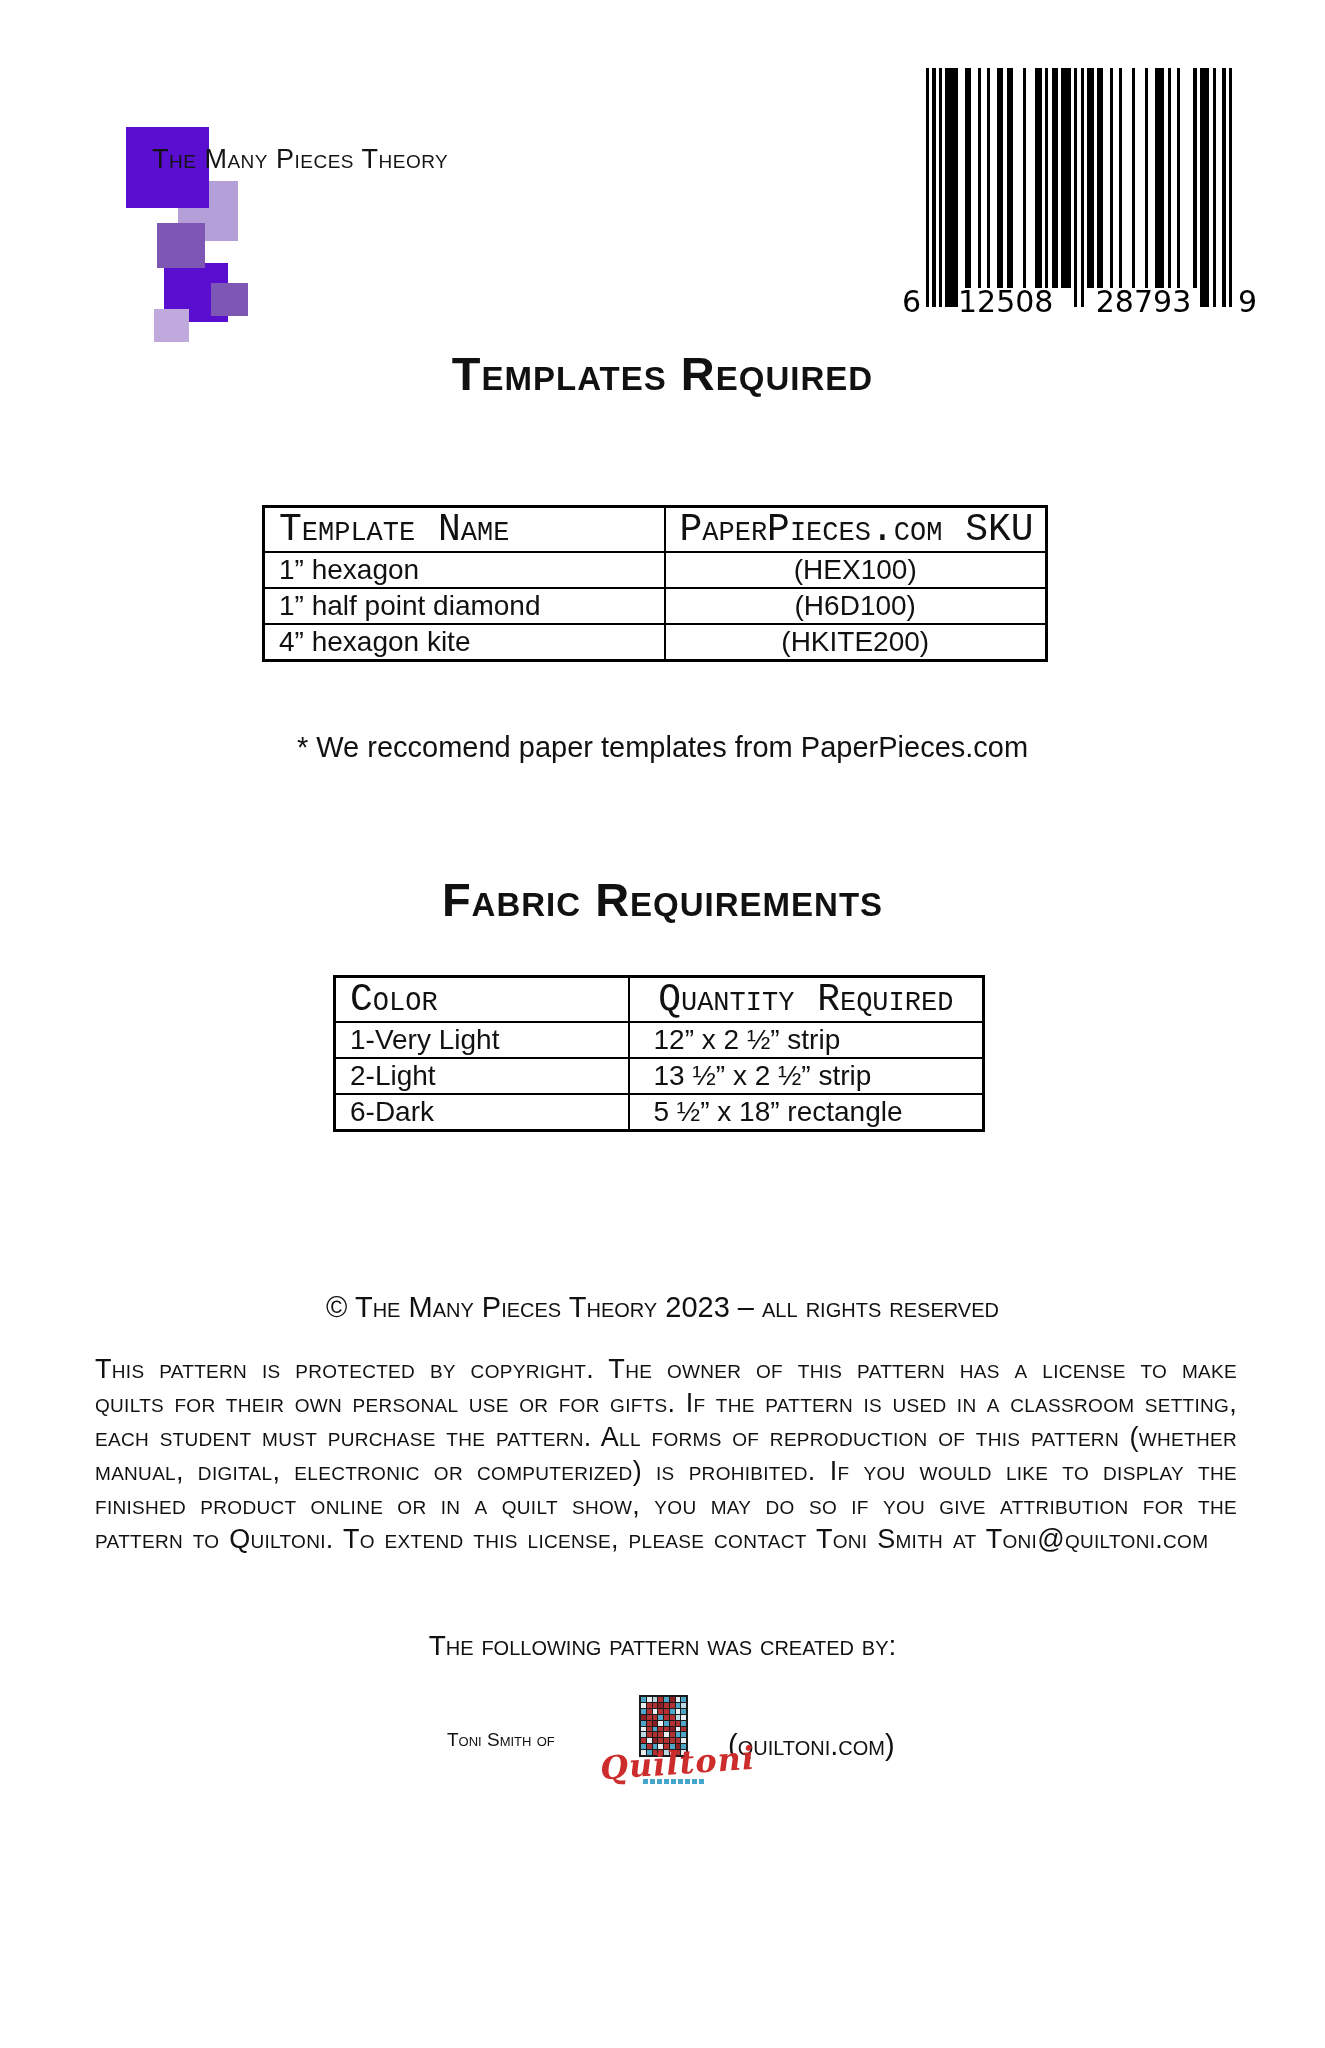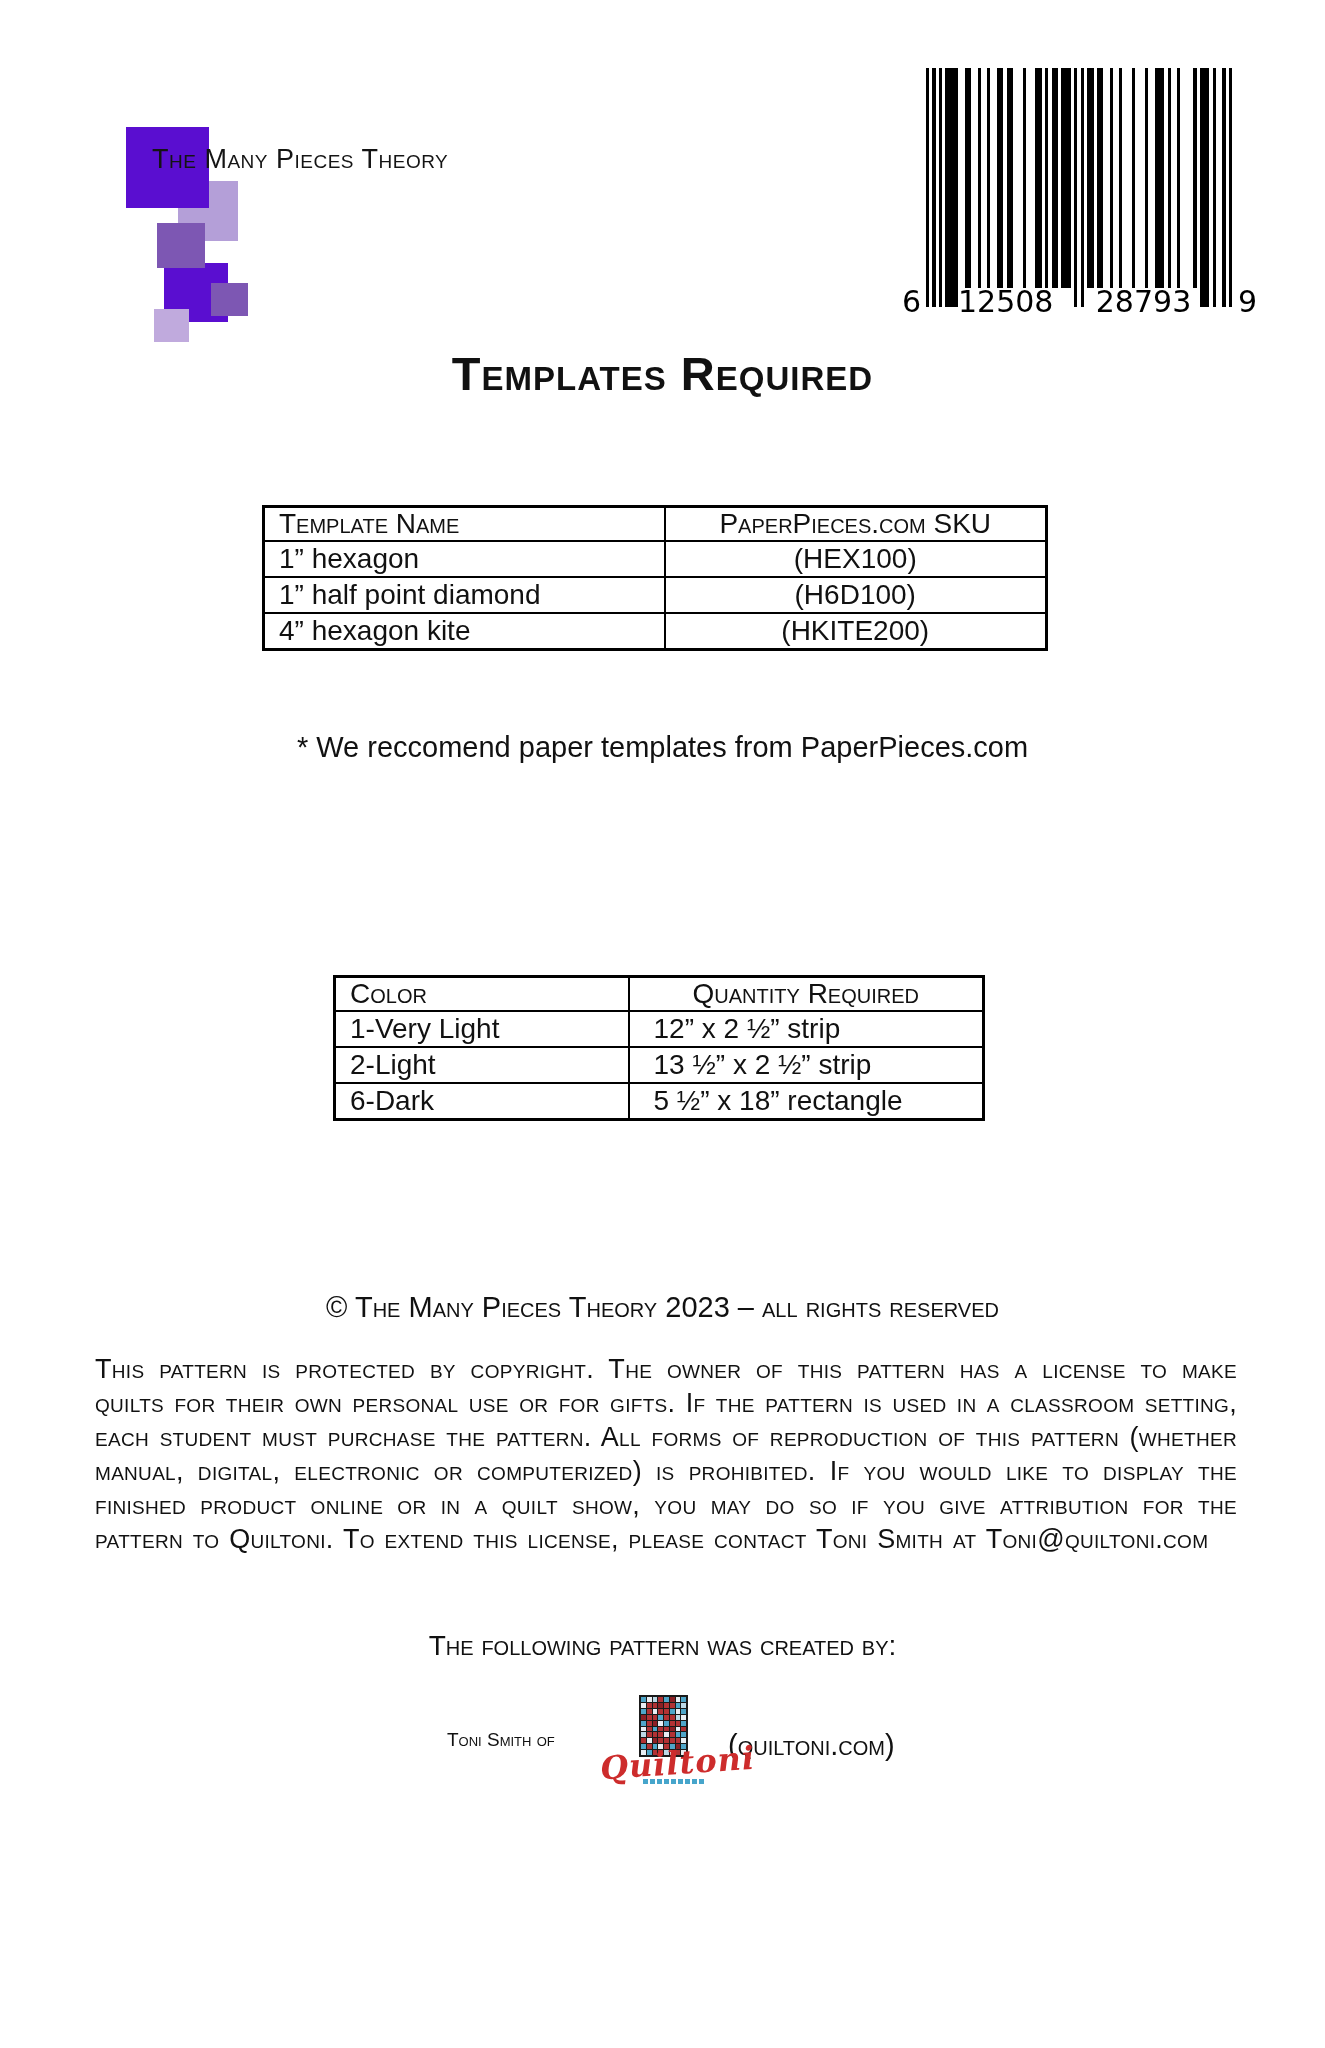--- a/index.html
+++ b/index.html
@@ -40,21 +40,21 @@
   }
   .subline { font-size:29px; }
 
   
   .doc-table { position:absolute; border-collapse:collapse; table-layout:fixed; background:#fff; }
   .doc-table th, .doc-table td {
     border:2px solid #000; font-size:28px; font-weight:normal;
     height:36px; padding:0 14px; white-space:nowrap; overflow:hidden;
   }
   .doc-table { border:3px solid #000; }
-  .doc-table th { font-variant:small-caps; font-size:28px; height:30px; }
+  .doc-table th { font-variant:small-caps; font-size:38px; height:30px;font-family:Liberation Mono, monospace; }
   .t1 { left:262px; top:505px; width:786px; }
   .t1 th:nth-child(1), .t1 td:nth-child(1) { width:401px; text-align:left; }
   .t1 th:nth-child(2) { text-align:center; }
   .t1 td:nth-child(2) { text-align:center; }
   .t2 { left:333px; top:975px; width:652px; }
   .t2 th:nth-child(1), .t2 td:nth-child(1) { width:294px; text-align:left; }
   .t2 th:nth-child(2) { text-align:center; }
   .t2 td:nth-child(2) { text-align:left; padding-left:24px; }
 
   .license {
@@ -219,20 +219,21 @@
         </tr>
         <tr>
           <td>4” hexagon kite</td>
           <td>(HKITE200)</td>
         </tr>
       </tbody>
   </table>
 
   <div class="abs centered subline" style="top:731px;">* We reccomend paper templates from PaperPieces.com</div>
 
+  <div class="abs centered heading" style="top:874px;">Fabric Requirements</div>
 
   <table class="abs doc-table t2">
     <thead>
         <tr>
           <th>Color</th>
           <th>Quantity Required</th>
         </tr>
       </thead>
     <tbody>
         <tr>

